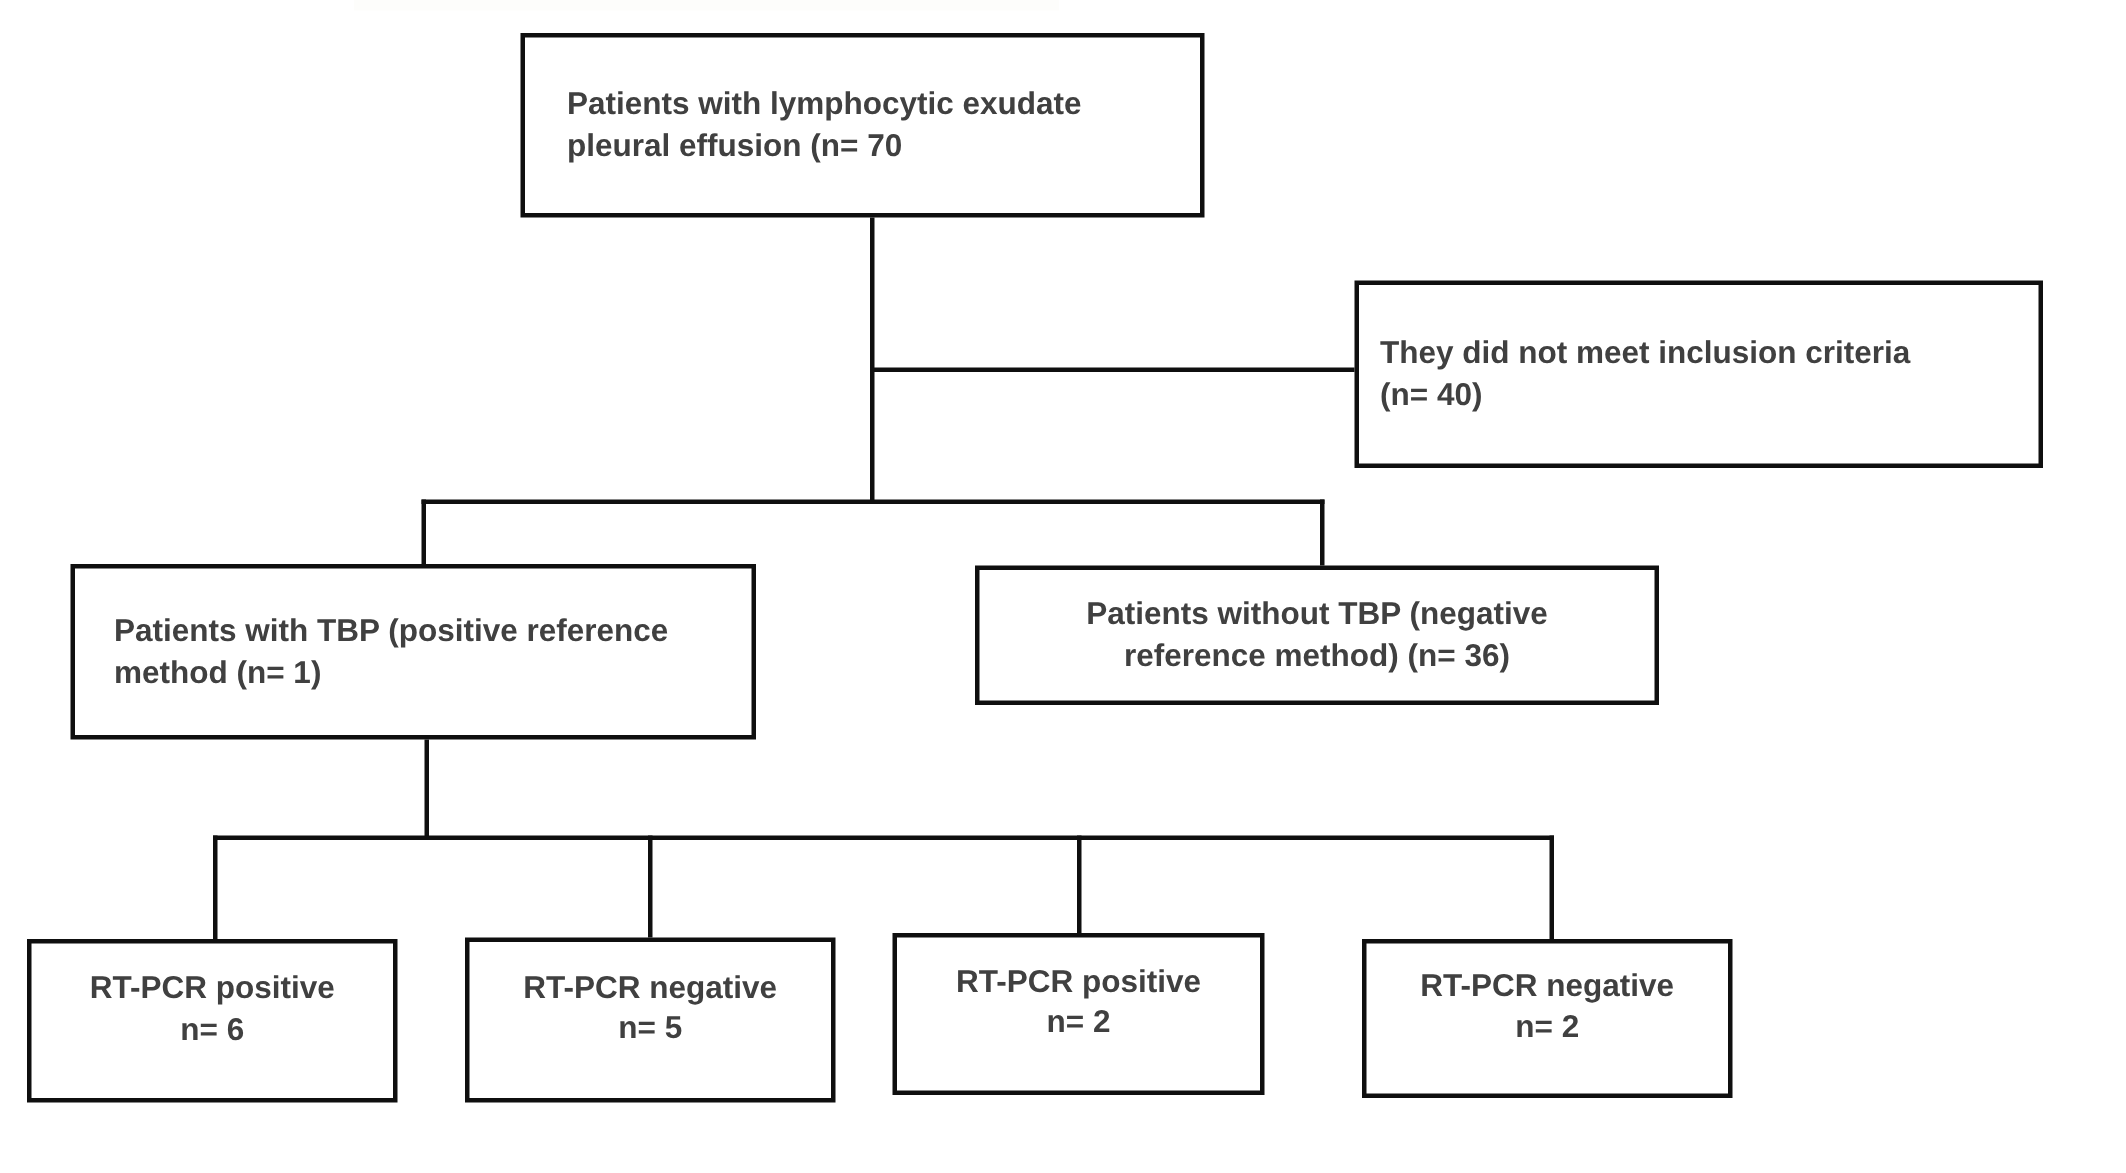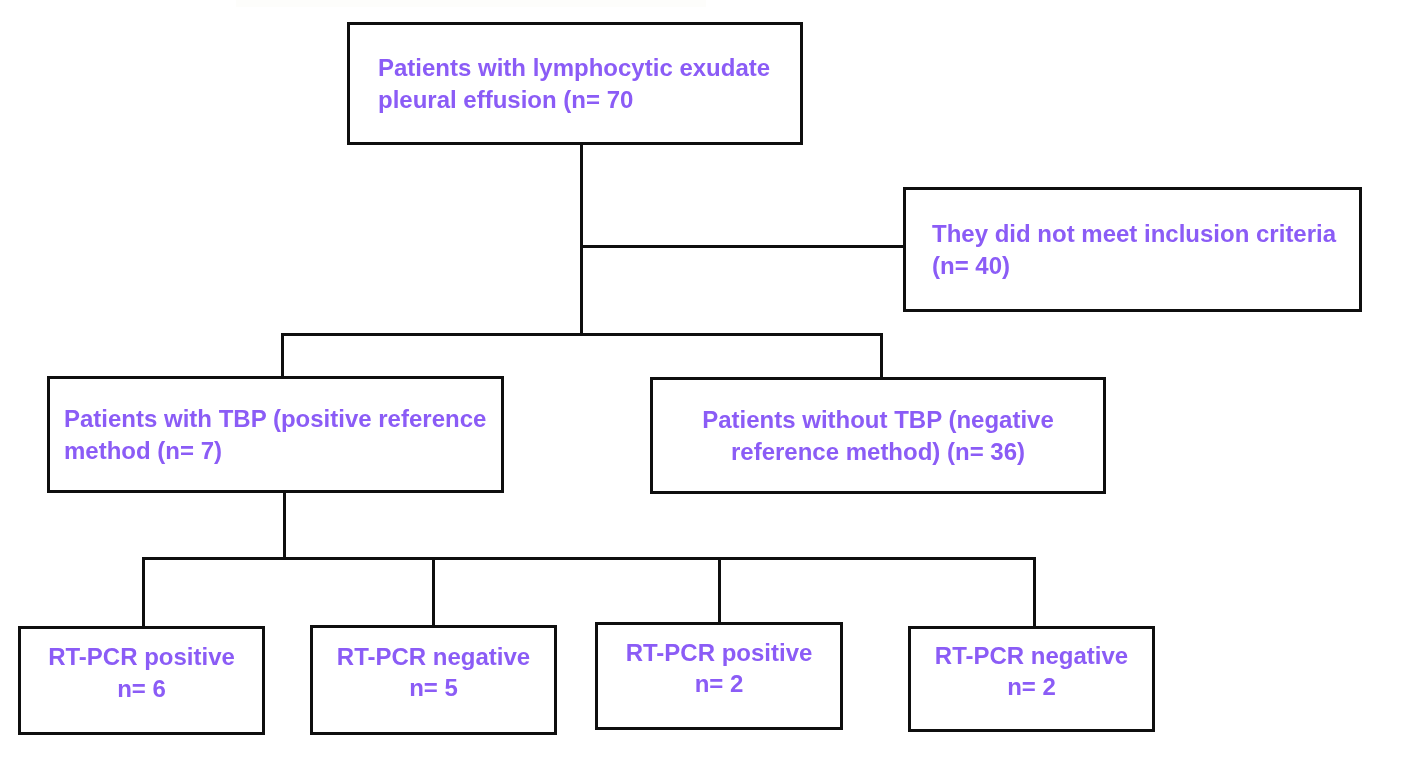--- a/index.html
+++ b/index.html
@@ -13,23 +13,23 @@
     height: 782px;
     background: #ffffff;
     font-family: "Liberation Sans", sans-serif;
     overflow: hidden;
   }
   .node {
     position: absolute;
     box-sizing: border-box;
     border: 3px solid #0f0f0f;
     background: #ffffff;
-    color: #8b5cf6;
+    color: #404040;
     font-weight: bold;
-    font-size: 24px;
+    font-size: 21px;
     line-height: 1.30;
     display: flex;
     flex-direction: column;
     justify-content: center;
     z-index: 2;
     white-space: nowrap;
   }
   .node .line { display: block; }
   .node.align-left  { align-items: flex-start; text-align: left; padding-left: 14px; }
   .node.align-center{ align-items: center;     text-align: center; }
@@ -77,31 +77,31 @@
   <div class="conn v" style="left:142px; top:557px; height:71px;"></div>
   <div class="conn v" style="left:432px; top:557px; height:70px;"></div>
   <div class="conn v" style="left:718px; top:557px; height:67px;"></div>
   <div class="conn v" style="left:1033px; top:557px; height:71px;"></div>
 
   <div class="node align-left overflowtxt" style="left:347px; top:22px; width:456px; height:123px; padding-left:28px;">
     <span class="line">Patients with lymphocytic exudate</span>
     <span class="line">pleural effusion (n= 70</span>
   </div>
 
-  <div class="node align-left" style="left:903px; top:187px; width:459px; height:125px; padding-left:26px;">
+  <div class="node align-left" style="left:903px; top:187px; width:459px; height:125px; padding-left:14px;">
     <span class="line">They did not meet inclusion criteria</span>
     <span class="line">(n= 40)</span>
   </div>
 
-  <div class="node align-left overflowtxt" style="left:47px; top:376px; width:457px; height:117px; padding-left:14px;">
+  <div class="node align-left overflowtxt" style="left:47px; top:376px; width:457px; height:117px; padding-left:26px;">
     <span class="line">Patients with TBP (positive reference</span>
-    <span class="line">method  (n= 7)</span>
+    <span class="line">method  (n= 1)</span>
   </div>
 
-  <div class="node align-center" style="left:650px; top:377px; width:456px; height:117px;">
+  <div class="node align-center" style="left:650px; top:377px; width:456px; height:93px;">
     <span class="line">Patients without TBP (negative</span>
     <span class="line">reference method) (n= 36)</span>
   </div>
 
   <div class="node align-center" style="left:18px; top:626px; width:247px; height:109px; padding-bottom:16px;">
     <span class="line">RT-PCR positive</span>
     <span class="line">n= 6</span>
   </div>
 
   <div class="node align-center" style="left:310px; top:625px; width:247px; height:110px; padding-bottom:16px;">

